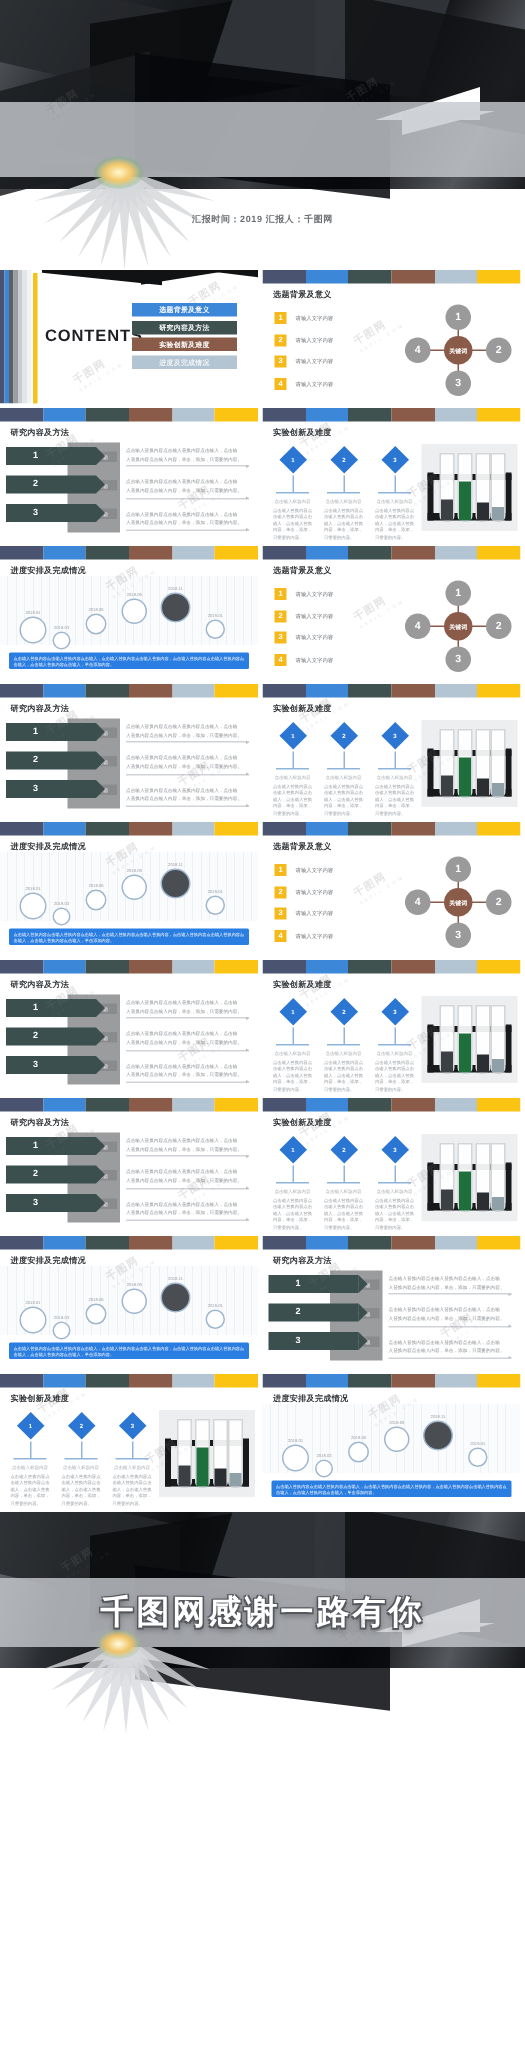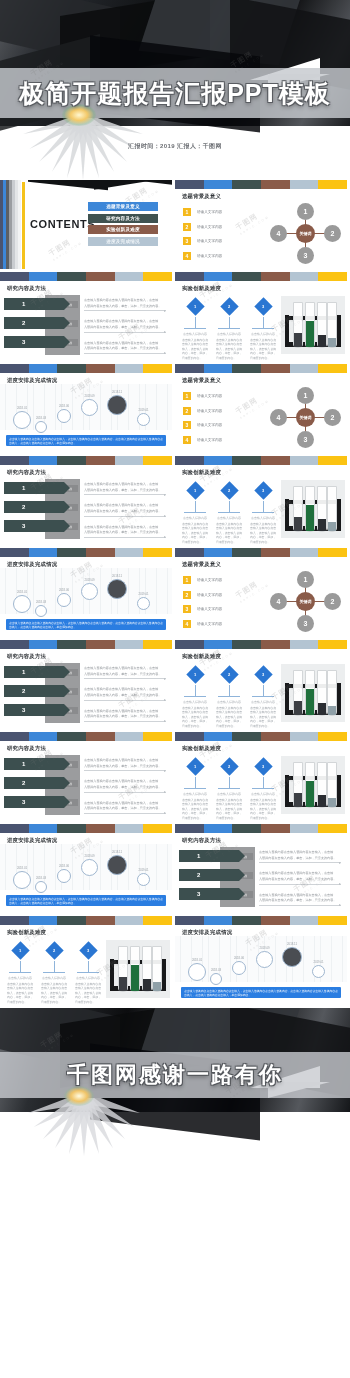--- a/index.html
+++ b/index.html
@@ -165,21 +165,20 @@
         <span class="ray" style="transform:rotate(-30deg)"></span>
         <span class="ray" style="transform:rotate(-15deg)"></span>
         <span class="ray" style="transform:rotate(0deg)"></span>
         <span class="ray" style="transform:rotate(15deg)"></span>
         <span class="ray" style="transform:rotate(30deg)"></span>
         <span class="ray" style="transform:rotate(45deg)"></span>
         <span class="ray" style="transform:rotate(60deg)"></span>
         <span class="ray" style="transform:rotate(75deg)"></span>
       </div>
     <div class="glow"></div>
-    <div class="hero-title">极简开题报告汇报PPT模板</div>
     <div class="hero-sub">汇报时间：2019   汇报人：千图网</div>
     <div class="wm" style="left:30px;top:60px;">
       <span>千图网</span><small>58PIC.COM</small>
     </div>
     <div class="wm" style="left:230px;top:52px;">
       <span>千图网</span><small>58PIC.COM</small>
     </div>
   </div>
 
   <div class="grid" id="slideGrid">

